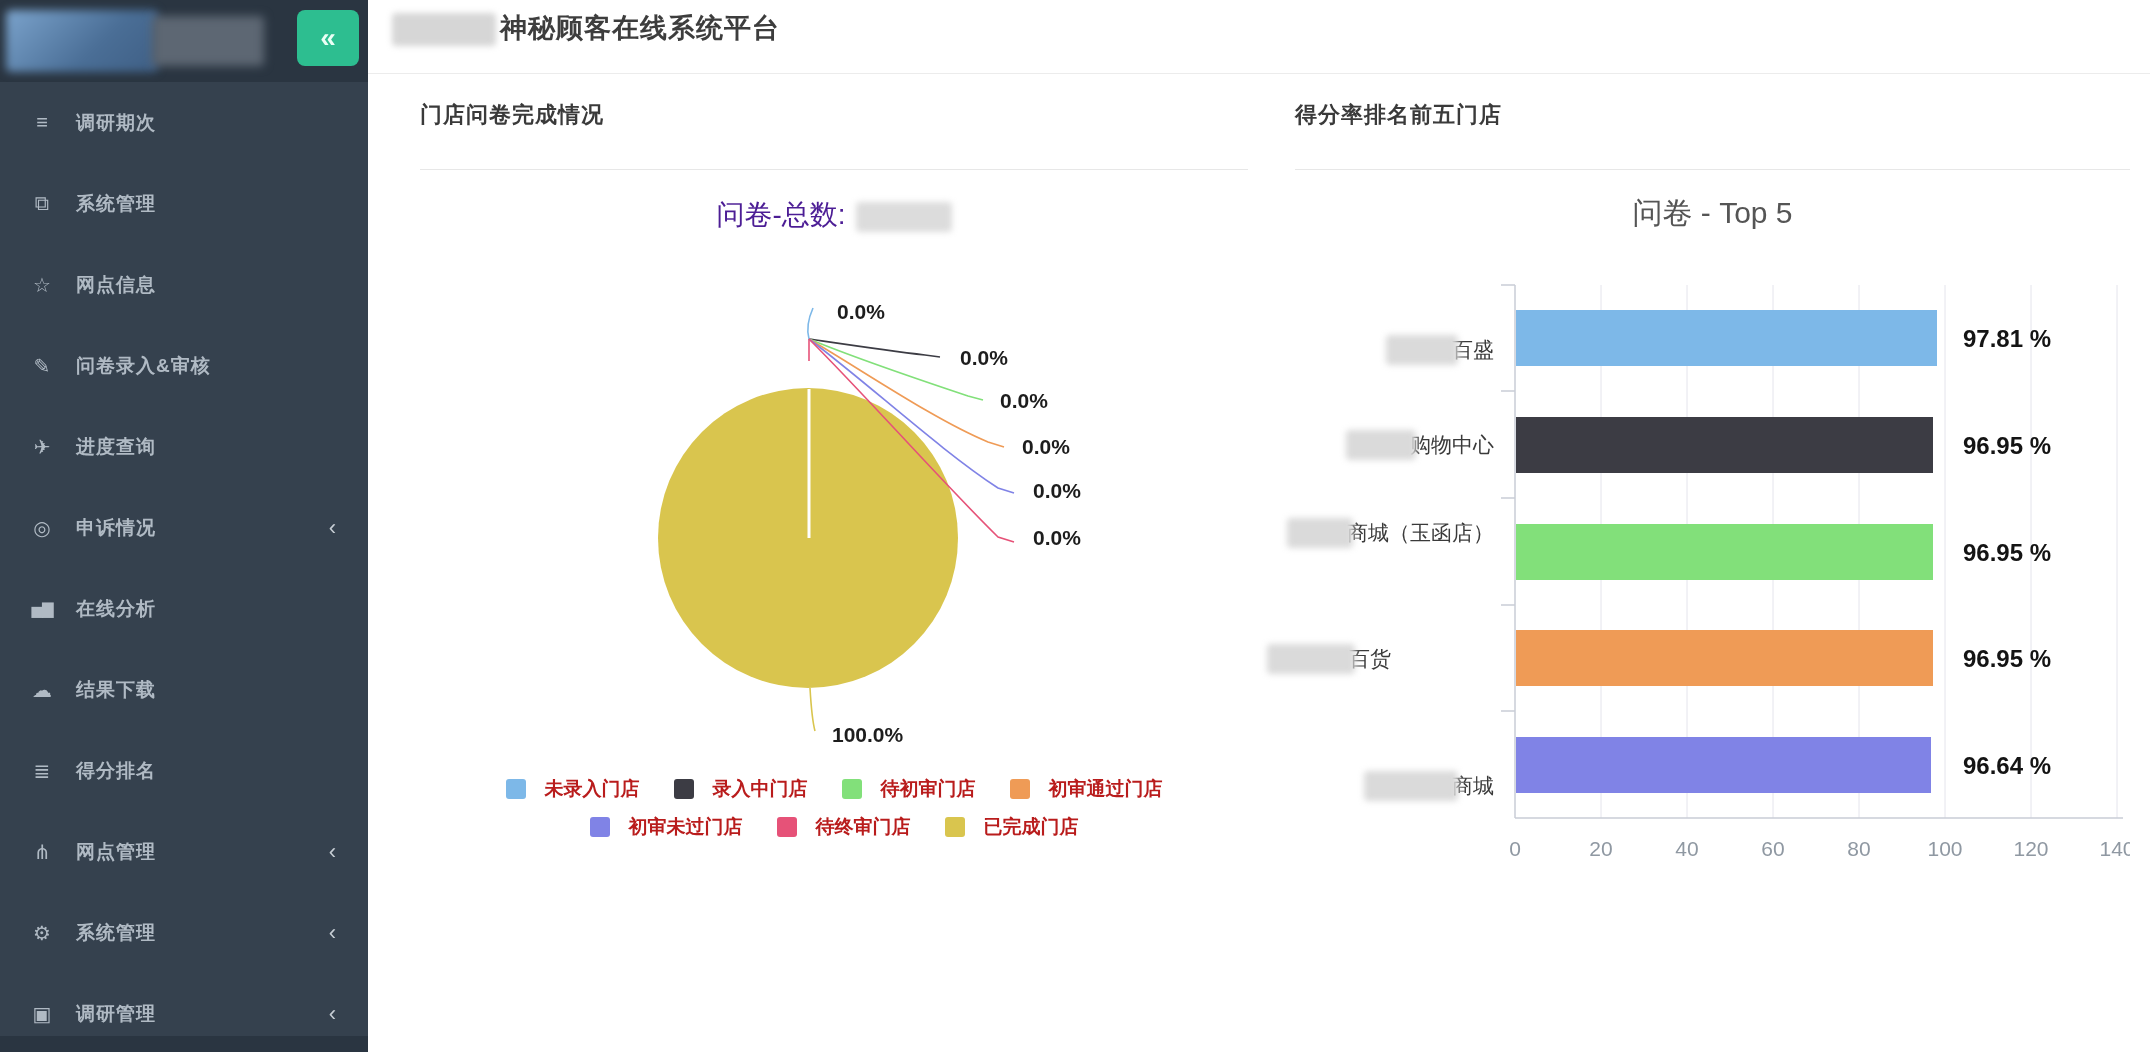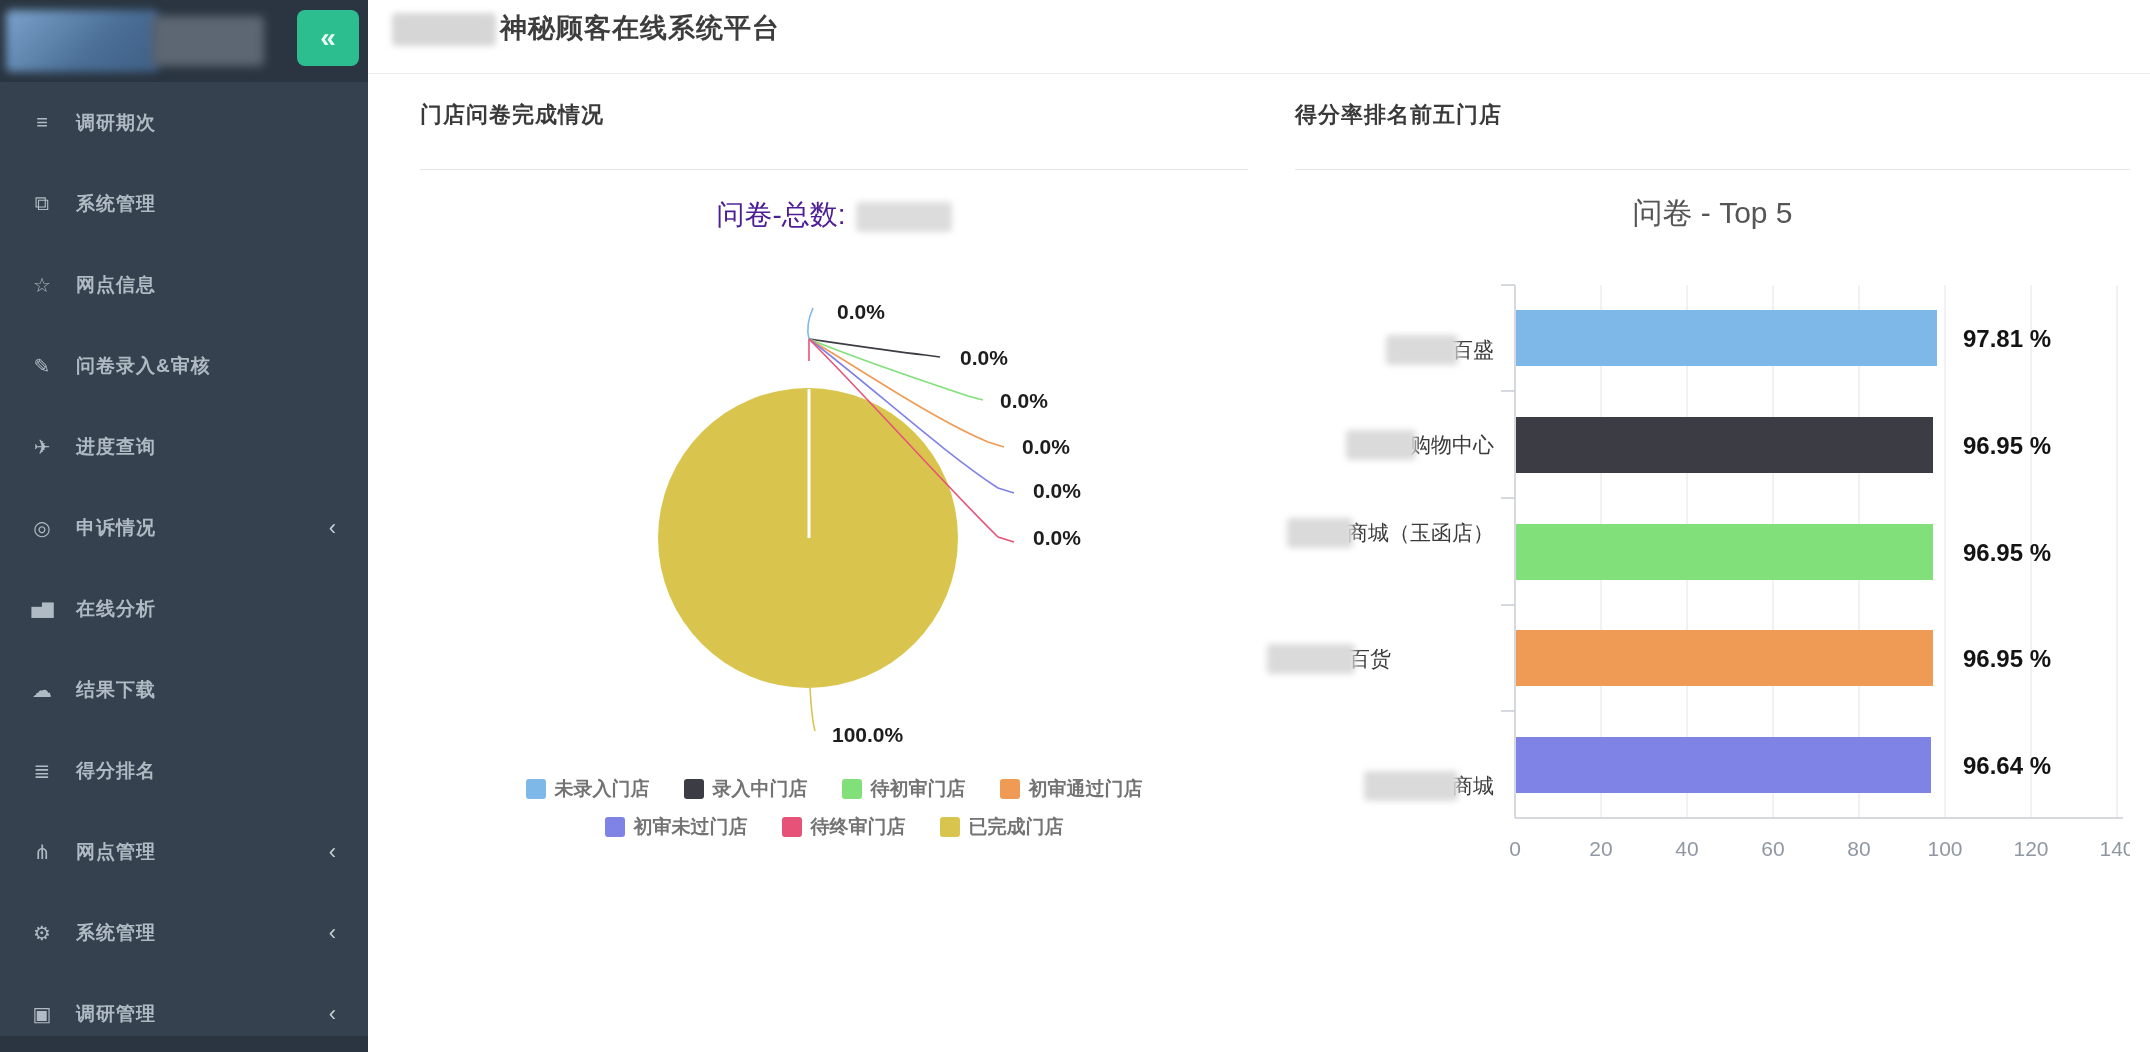--- a/index.html
+++ b/index.html
@@ -42,21 +42,21 @@
   #pie-title-pill{width:96px;height:30px;vertical-align:middle;margin-left:10px;background:#dcdcdc;}
 
   #right-panel-title{left:1295px;top:100px;}
   #right-panel-divider{left:1295px;top:169px;width:835px;}
   #bar-title-wrap{left:1295px;top:193px;width:835px;font-size:30px;color:#555;}
 
   
   #pie-legend{left:420px;top:776px;width:828px;display:flex;flex-direction:column;
               align-items:center;gap:12px;}
   .legend-row{display:flex;gap:34px;}
-  .legend-item{display:flex;align-items:center;gap:9px;font-size:19px;font-weight:bold;color:#737373;cursor:pointer;}
+  .legend-item{display:flex;align-items:center;gap:19px;font-size:19px;font-weight:bold;color:#b91c1c;cursor:pointer;}
   .swatch{width:20px;height:20px;border-radius:3px;flex:0 0 20px;}
 
   
   .cat-label{left:1164px;width:330px;height:34px;display:flex;justify-content:flex-end;
              align-items:center;font-size:21px;color:#3a3a3a;}
   .cat-pill{height:30px;border-radius:4px;background:#dadada;filter:blur(3px);margin-right:-6px;}
 
   svg text{font-family:"Liberation Sans","DejaVu Sans",sans-serif;}
 </style>
 </head>

